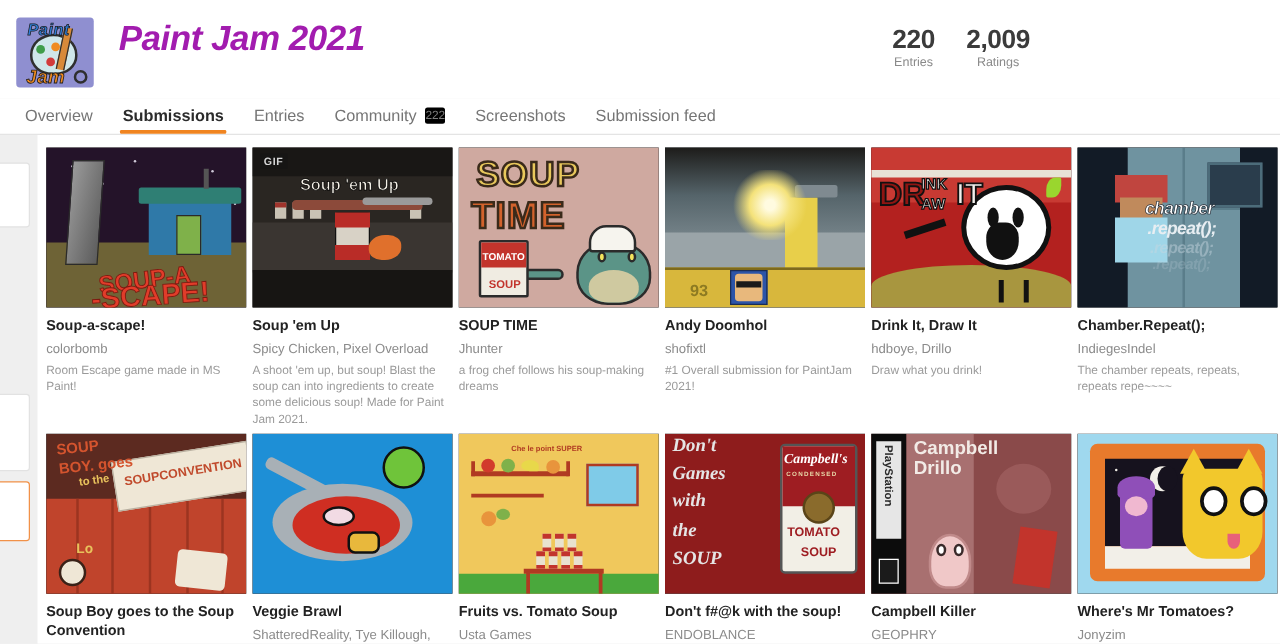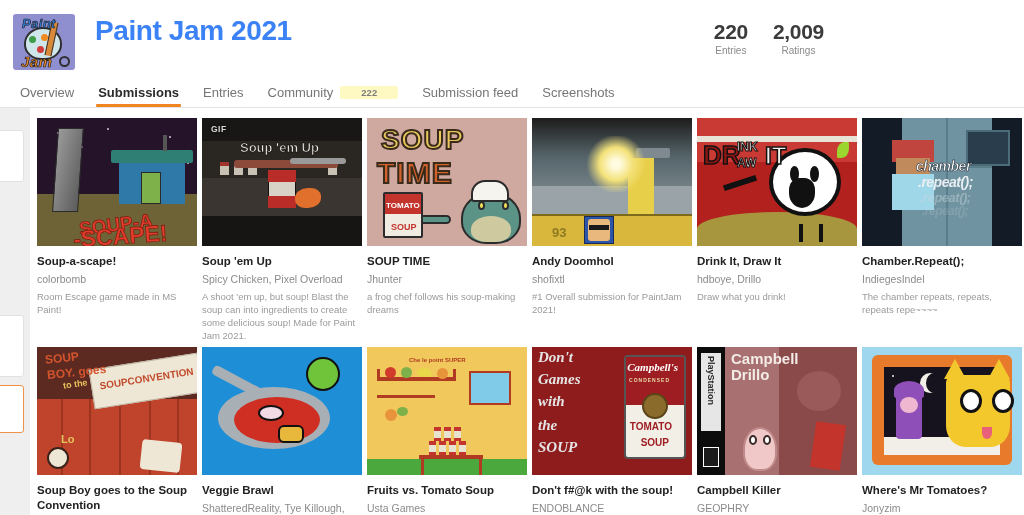--- a/index.html
+++ b/index.html
@@ -78,22 +78,22 @@
   }
   .jam-logo .lg-jam {
     position: absolute; left: 8px; bottom: 0px;
     font-size: 15px; font-weight: bold; font-style: italic;
     color: #ef8b21; letter-spacing: 0.4px;
     -webkit-text-stroke: 0.7px #1b1b1b;
   }
 
   .title-block { margin-left: 20px; padding-top: 2px; flex: 1 1 auto; }
   .jam-title {
-    font-size: 28px; font-weight: bold; color: #3b82f6;
-    letter-spacing: -0.4px; line-height: 1.15;
+    font-size: 28px; font-weight: bold; color: #a21caf;
+    letter-spacing: -0.4px; line-height: 1.15; font-style: italic;
   }
   .hosted-line {
     margin-top: 8px; font-size: 12.5px; color: #606060;
   }
   .hosted-line a {
     color: #606060; text-decoration: underline;
   }
   .hosted-dot { margin: 0 3px; }
 
   
@@ -120,23 +120,23 @@
     cursor: pointer;
     white-space: nowrap;
   }
   .tab.active { color: #2b2b2b; font-weight: bold; }
   .tab.active::after {
     content: ""; position: absolute;
     left: 10px; right: 10px; bottom: 0;
     height: 3px; background: #f08420; border-radius: 1px;
   }
   .tab-badge {
-    font-size: 9.5px; color: #7d7d7d; font-weight: bold;
-    background: #fef9c3; border-radius: 2px;
-    padding: 1px 21px; line-height: 1.2;
+    font-size: 9.5px; color: #7d7d7d; font-weight: normal;
+    background: #000000; border-radius: 2px;
+    padding: 1px 0; line-height: 1.2;
   }
 
   
   .content {
     position: absolute; left: 30px; top: 108px;
     width: 994px; height: 407px;
     background: #ffffff;
     padding: 10px 0 0 7px;
     overflow: hidden;
   }
@@ -381,24 +381,24 @@
       <span>Submissions</span>
     </div>
     <div class="tab">
       <span>Entries</span>
     </div>
     <div class="tab">
       <span>Community</span>
       <span class="tab-badge">222</span>
     </div>
     <div class="tab">
+      <span>Screenshots</span>
+    </div>
+    <div class="tab">
       <span>Submission feed</span>
-    </div>
-    <div class="tab">
-      <span>Screenshots</span>
     </div>
   </nav>
 
   <div class="content">
     <div class="grid">
 
       <div class="card">
         <div class="card-thumb">
           <div class="art t1">
             <div class="layer ground"></div>

